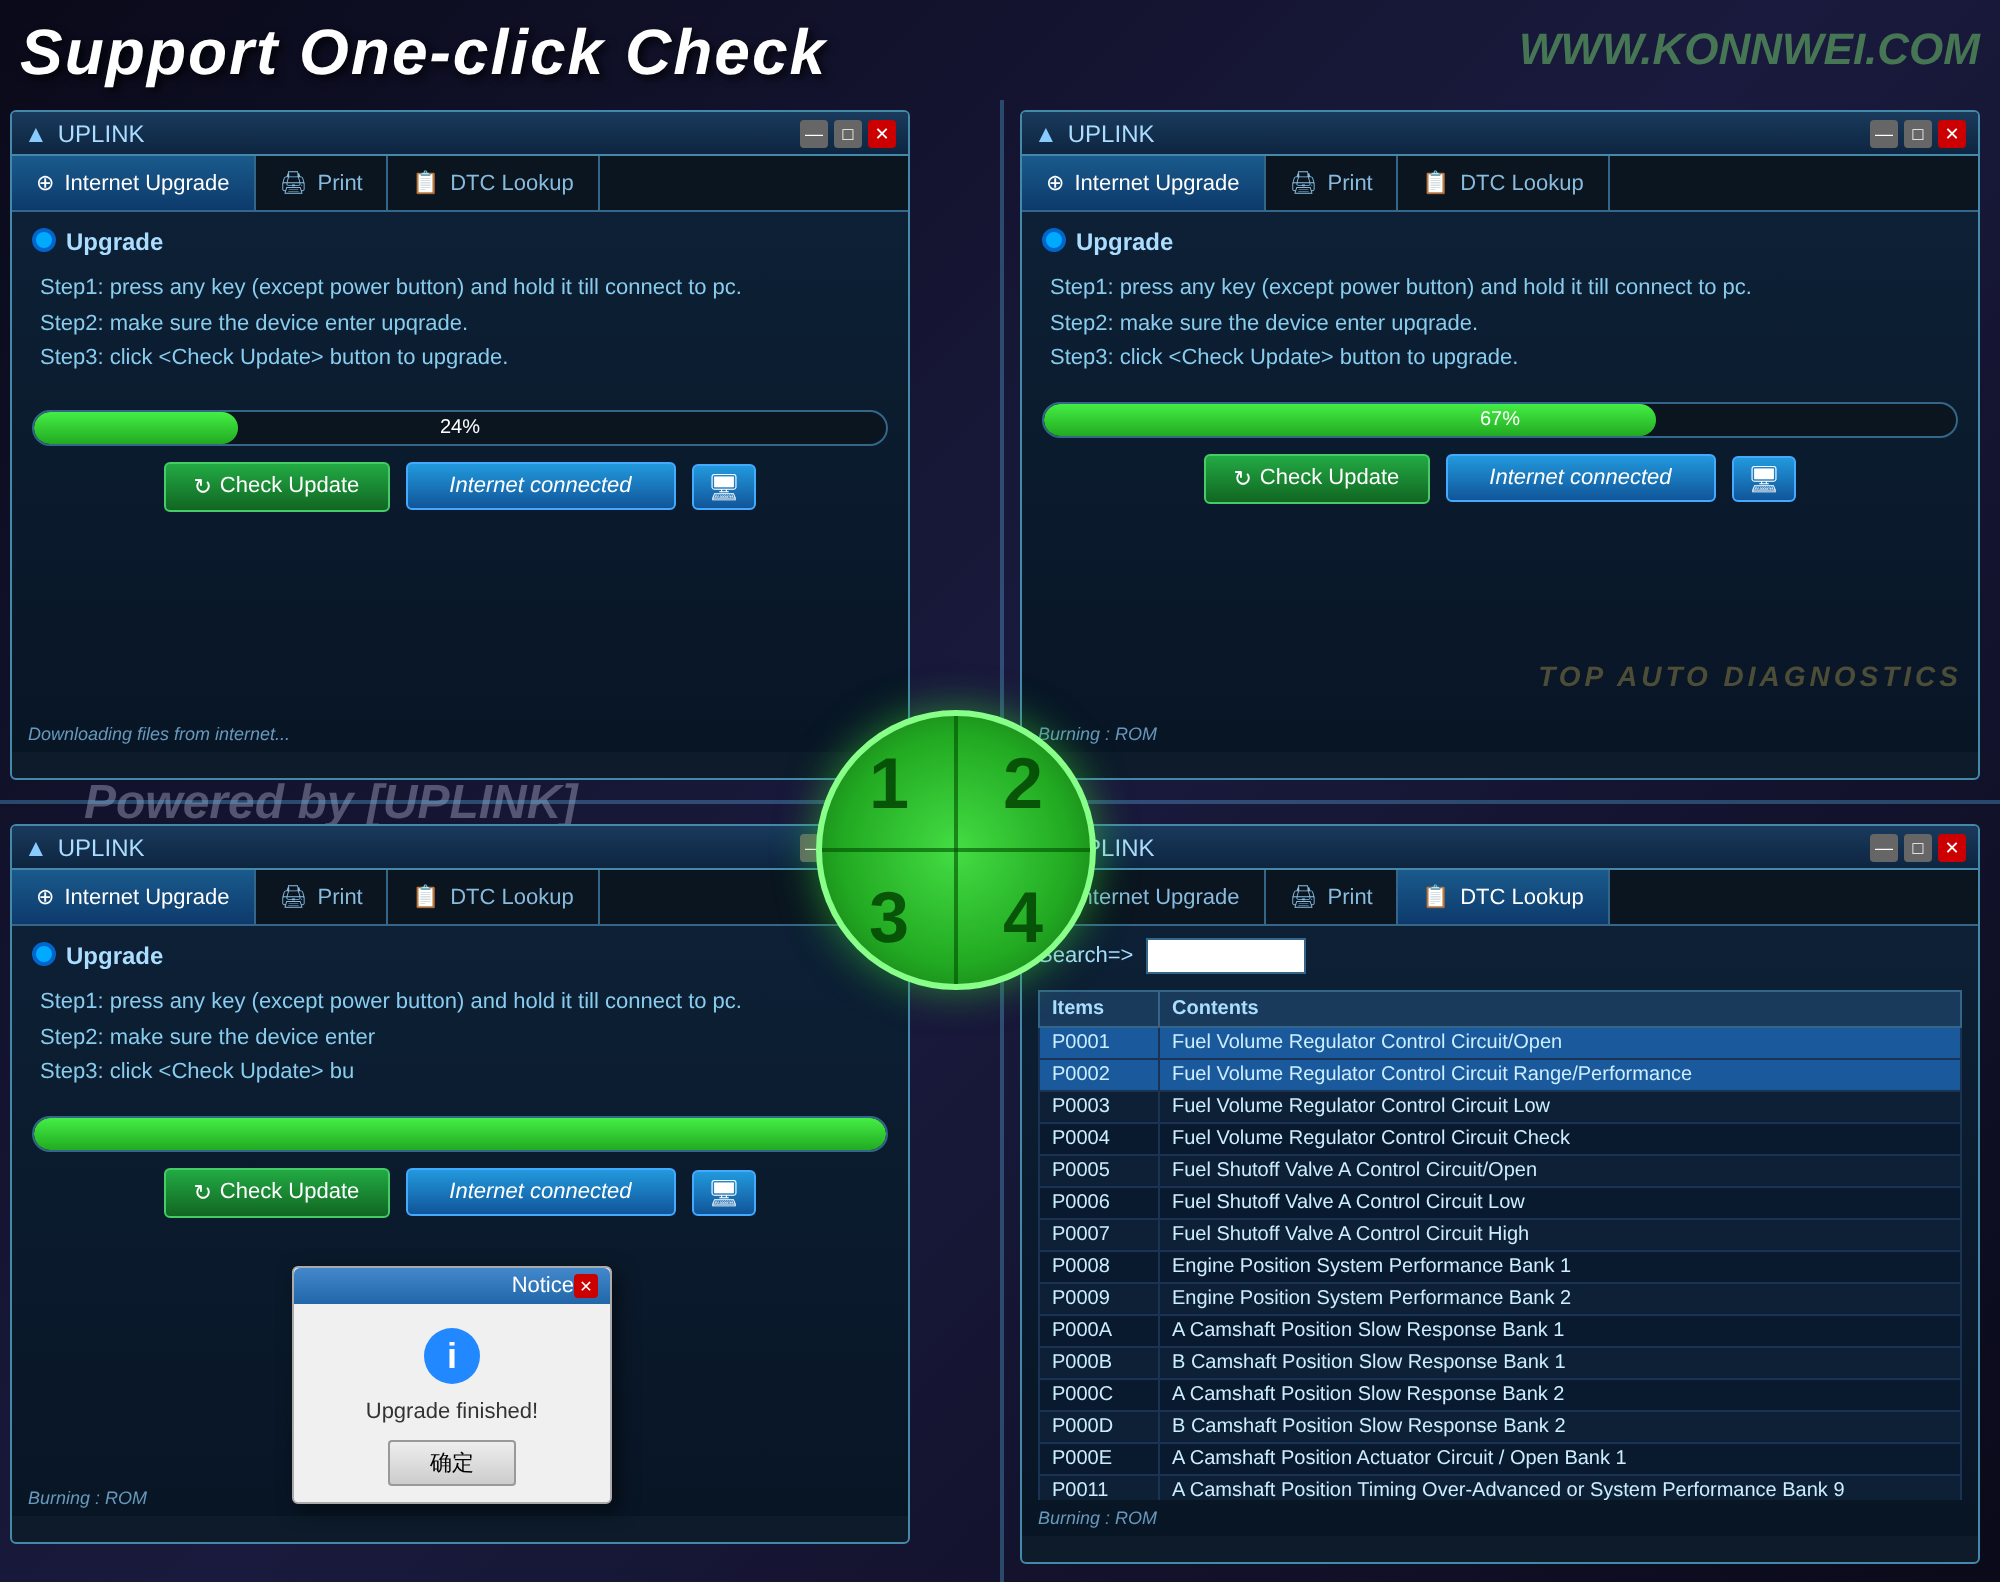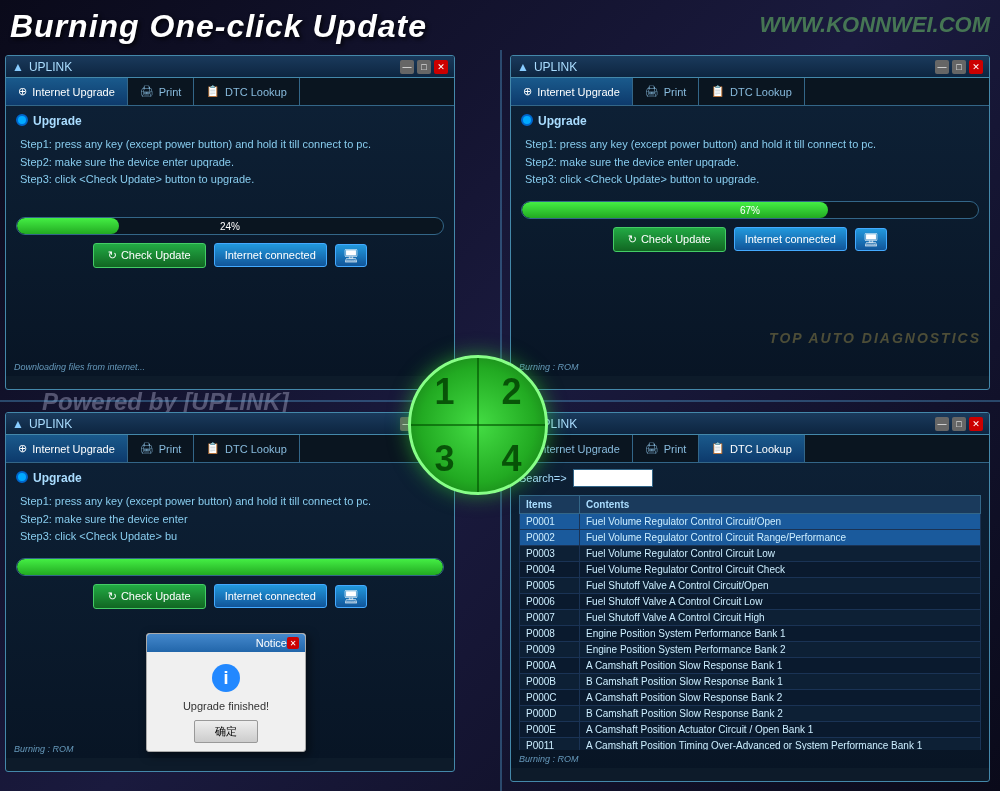--- a/index.html
+++ b/index.html
@@ -230,23 +230,24 @@
       display: flex;
       align-items: center;
       gap: 4px;
     }
 
     .btn-internet-connected {
       background: linear-gradient(180deg, #2299dd 0%, #115599 100%);
       border: 1px solid #44aaff;
       color: #ffffff;
       font-size: 11px;
-      padding: 5px 10px;
+      padding: 5px 21px;
       border-radius: 3px;
       cursor: pointer;
+      font-style: italic;
     }
 
     .btn-icon-small {
       background: linear-gradient(180deg, #2299dd 0%, #115599 100%);
       border: 1px solid #44aaff;
       color: #ffffff;
       font-size: 13px;
       padding: 3px 7px;
       border-radius: 3px;
       cursor: pointer;
@@ -443,21 +444,21 @@
 
     .dtc-row-normal:nth-child(even) {
       background: #0a1a2e;
     }
   </style>
 </head>
 <body>
 
 <div class="main-bg">
 
-  <div class="header-title">Burning One-click Update</div>
+  <div class="header-title">Support One-click Check</div>
   <div class="header-website">WWW.KONNWEI.COM</div>
   <div class="powered-by">Powered by  [UPLINK]</div>
 
   <div class="quad-divider-h"></div>
   <div class="quad-divider-v"></div>
 
   <div class="uplink-window" style="top:55px; left:5px; width:450px; height:335px;">
     <div class="window-titlebar">
       <span class="window-title-icon">▲</span>
       <span class="window-title-text">UPLINK</span>
@@ -482,21 +483,21 @@
       </div>
     </div>
     <div class="window-content" style="height:270px; position:relative;">
       <div class="upgrade-header">
         <div class="upgrade-dot"></div>
         <span class="upgrade-label">Upgrade</span>
       </div>
       <div class="step-text">Step1: press any key (except power button) and hold it till connect to pc.</div>
       <div class="step-text">Step2: make sure the device enter upqrade.</div>
       <div class="step-text">Step3: click &lt;Check Update&gt; button to upgrade.</div>
-      <div class="progress-bar-container" style="margin-top:28px;">
+      <div class="progress-bar-container" style="margin-top:16px;">
         <div class="progress-bar-fill" style="width:24%;"></div>
         <span class="progress-text">24%</span>
       </div>
       <div class="button-row">
         <button class="btn-check-update">
           <span>↻</span>
           <span>Check Update</span>
         </button>
         <button class="btn-internet-connected">
           <span>Internet connected</span>
@@ -710,21 +711,21 @@
               <tr class="dtc-row-normal">
                 <td>P000D</td>
                 <td>B Camshaft Position Slow Response Bank 2</td>
               </tr>
               <tr class="dtc-row-normal">
                 <td>P000E</td>
                 <td>A Camshaft Position Actuator Circuit / Open Bank 1</td>
               </tr>
               <tr class="dtc-row-normal">
                 <td>P0011</td>
-                <td>A Camshaft Position Timing Over-Advanced or System Performance Bank 1</td>
+                <td>A Camshaft Position Timing Over-Advanced or System Performance Bank 9</td>
               </tr>
             </tbody>
         </table>
       </div>
       <div class="status-text">Burning : ROM</div>
     </div>
   </div>
 
   <div class="center-circle">
     <div class="circle-inner">

